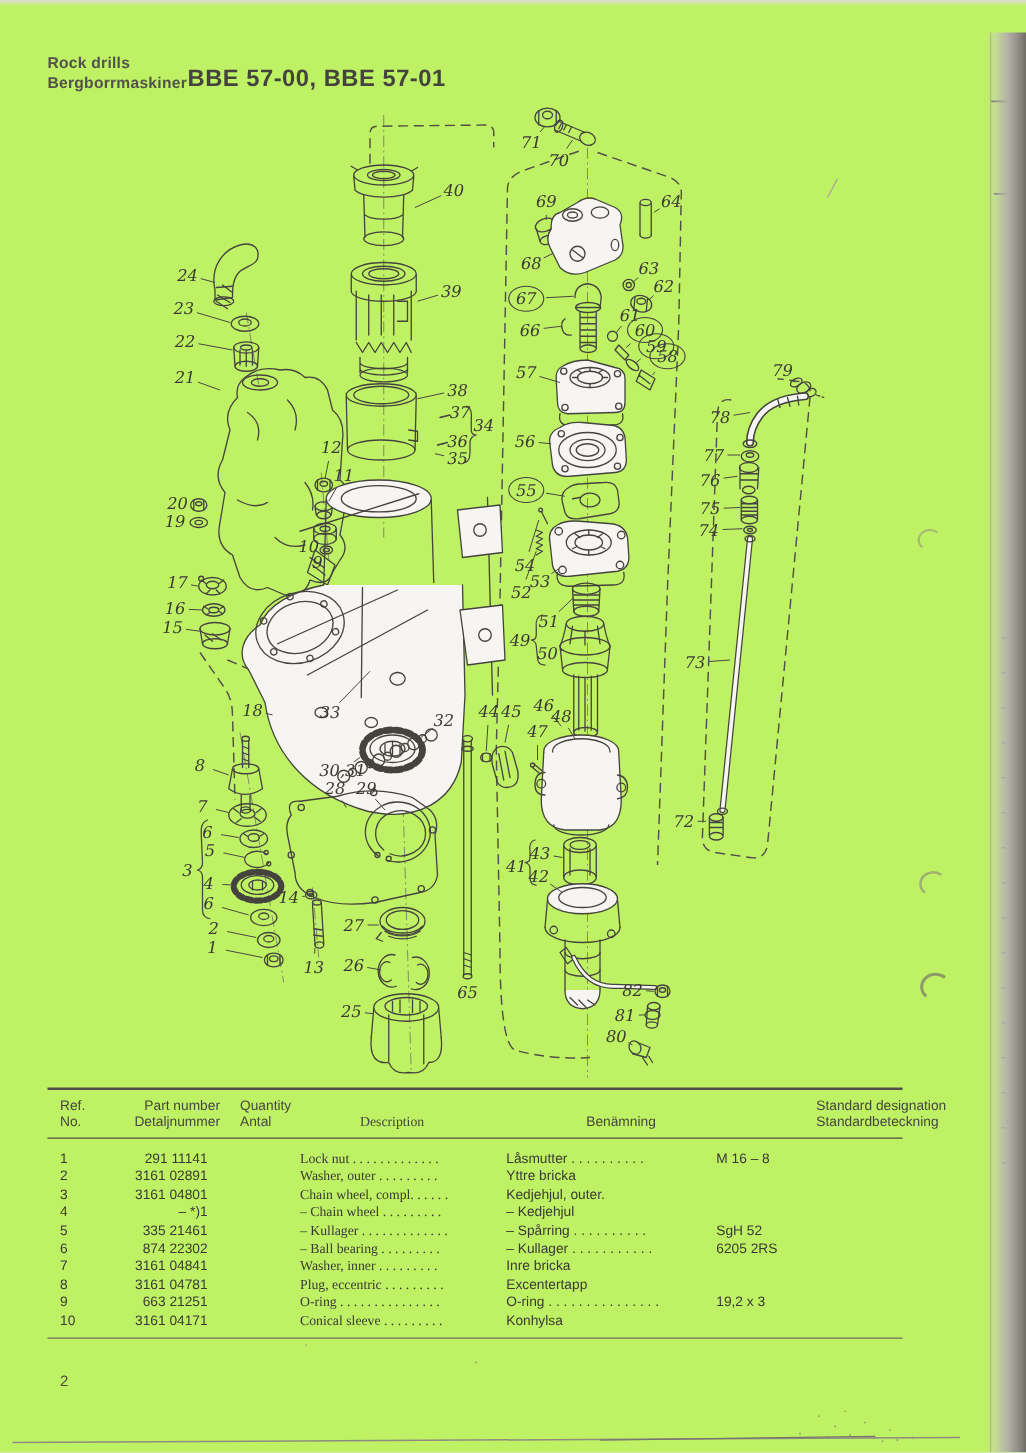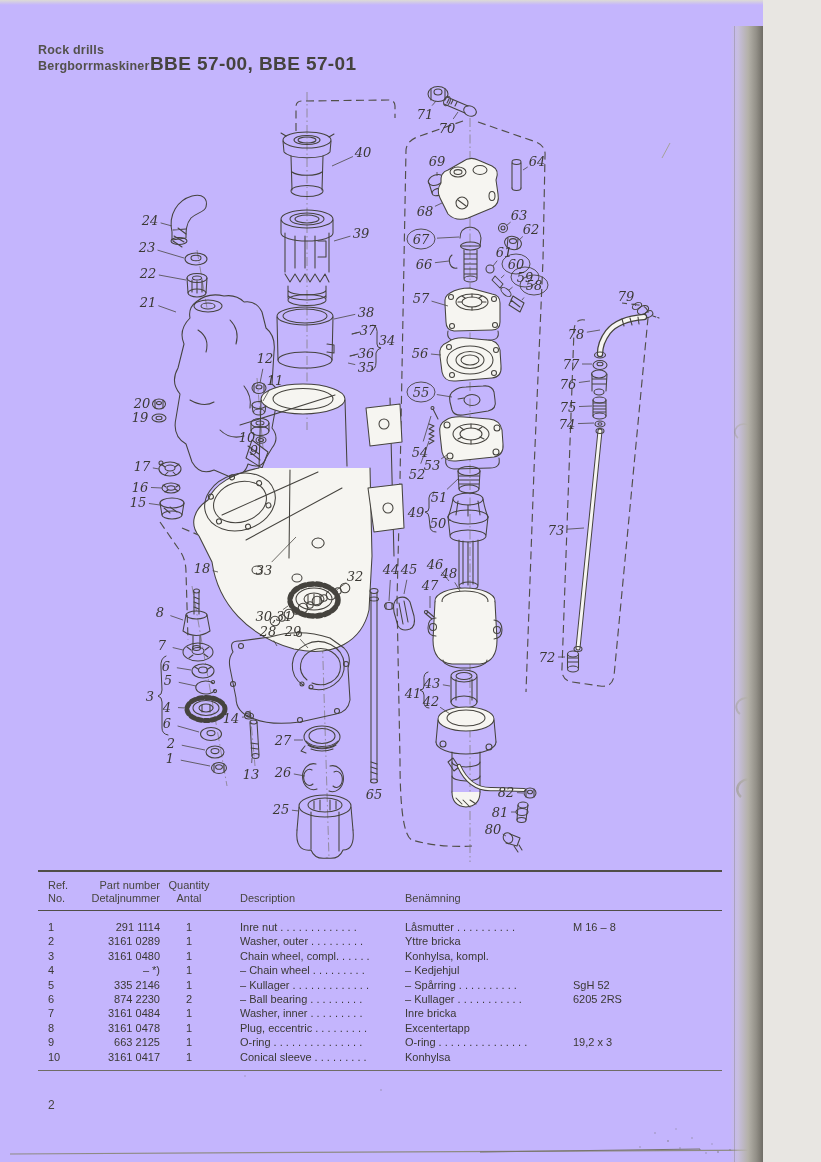--- a/index.html
+++ b/index.html
@@ -1,38 +1,38 @@
 <!DOCTYPE html>
 <html><head>
 <meta charset="utf-8">
 <style>
   html,body{margin:0;padding:0;background:#e8e6e2;}
-  .page{position:relative;width:763px;height:1162px;background:#c4b5fd;overflow:hidden;
+  .page{position:relative;width:821px;height:1162px;background:#bef264;overflow:hidden;
         font-family:"Liberation Sans",sans-serif;color:#3f3d39;}
   .hdr{position:absolute;left:38px;top:42px;line-height:16px;}
   .hdr .t{font-weight:bold;font-size:12.5px;color:#53514c;letter-spacing:.2px;}
   .model{position:absolute;left:150px;top:53px;font-weight:bold;font-size:19px;color:#45433e;letter-spacing:.4px;}
   svg.diagram{position:absolute;left:0;top:0;}
   .callout{font:italic 13px "DejaVu Serif",serif;fill:#3b3934;}
   .leader{stroke:#4a4843;stroke-width:.8;}
   .circ{stroke:#45433e;stroke-width:.9;fill:none;}
   .cl path{stroke:#75726a;stroke-width:.65;stroke-dasharray:9 3 1.5 3;}
   .dash path{stroke:#514f49;stroke-width:1.15;stroke-dasharray:8 4.5;fill:none;}
   
   .ptable{position:absolute;left:38px;top:870px;width:684px;font-size:11px;color:#3b3934;}
   .rule{border:0;border-top:2.2px solid #504e48;margin:0;}
   .rule.mid{border-top-width:1.6px;}
   .rule.thin{border-top:1px solid #6f6c65;}
   .trow,.hrow{display:grid;grid-template-columns:30px 92px 58px 182px 168px 154px;}
-  .hrow{padding:7px 0 5px 0;align-items:end;line-height:13px;color:#47453f;}
+  .hrow{padding:7px 0 5px 0;align-items:end;line-height:13px;color:#47453f;gap:16px;}
   .cell{white-space:nowrap;overflow:hidden;}
   .c-ref{padding-left:10px;}
   .c-part{text-align:right;}
-  .c-qty{text-align:center;}
-  .c-desc{padding-left:22px;}
+  .c-qty{}
+  .c-desc{padding-left:22px;font-family:Liberation Serif, serif;}
   .c-ben{padding-left:5px;}
   .c-std{padding-left:5px;}
   .tbody{padding-top:9px;padding-bottom:6px;}
   .trow{line-height:14.4px;}
   .pageno{position:absolute;left:48px;top:1098px;font-size:12px;color:#47453f;}
   
   .edge{position:absolute;top:26px;right:0;width:33px;height:1136px;
     background:linear-gradient(to right, rgba(246,245,241,0) 0, rgba(203,200,193,.5) 24%, #b4b1a9 55%, #928f87 80%, #6f6c65 100%);}
   .edge .ln{position:absolute;left:4px;top:0;width:1px;height:100%;background:rgba(120,117,110,.35);}
   .topband{position:absolute;left:0;top:0;width:100%;height:5px;background:linear-gradient(to bottom,#dddbd5,rgba(246,245,241,0));}
@@ -758,45 +758,49 @@
         <div class="cell c-qty">
           <div>Quantity</div>
           <div>Antal</div>
         </div>
         <div class="cell c-desc">
           <div>Description</div>
         </div>
         <div class="cell c-ben">
           <div>Benämning</div>
         </div>
+        <div class="cell c-std">
+          <div>Standard designation</div>
+          <div>Standardbeteckning</div>
+        </div>
       </div>
     <hr class="rule mid">
     <div class="tbody" id="tbody">
         <div class="trow">
           <div class="cell c-ref">1</div>
           <div class="cell c-part">291 1114</div>
           <div class="cell c-qty">1</div>
-          <div class="cell c-desc">Inre nut . . . . . . . . . . . . .</div>
+          <div class="cell c-desc">Lock nut . . . . . . . . . . . . .</div>
           <div class="cell c-ben">Låsmutter   . . . . . . . . . .</div>
           <div class="cell c-std">M 16 – 8</div>
         </div>
         <div class="trow">
           <div class="cell c-ref">2</div>
           <div class="cell c-part">3161 0289</div>
           <div class="cell c-qty">1</div>
           <div class="cell c-desc">Washer, outer   . . . . . . . . .</div>
           <div class="cell c-ben">Yttre bricka</div>
           <div class="cell c-std"></div>
         </div>
         <div class="trow">
           <div class="cell c-ref">3</div>
           <div class="cell c-part">3161 0480</div>
           <div class="cell c-qty">1</div>
           <div class="cell c-desc">Chain wheel, compl.   . . . . .</div>
-          <div class="cell c-ben">Konhylsa, kompl.</div>
+          <div class="cell c-ben">Kedjehjul, outer.</div>
           <div class="cell c-std"></div>
         </div>
         <div class="trow">
           <div class="cell c-ref">4</div>
           <div class="cell c-part">–      *)</div>
           <div class="cell c-qty">1</div>
           <div class="cell c-desc">– Chain wheel   . . . . . . . . .</div>
           <div class="cell c-ben">– Kedjehjul</div>
           <div class="cell c-std"></div>
         </div>

